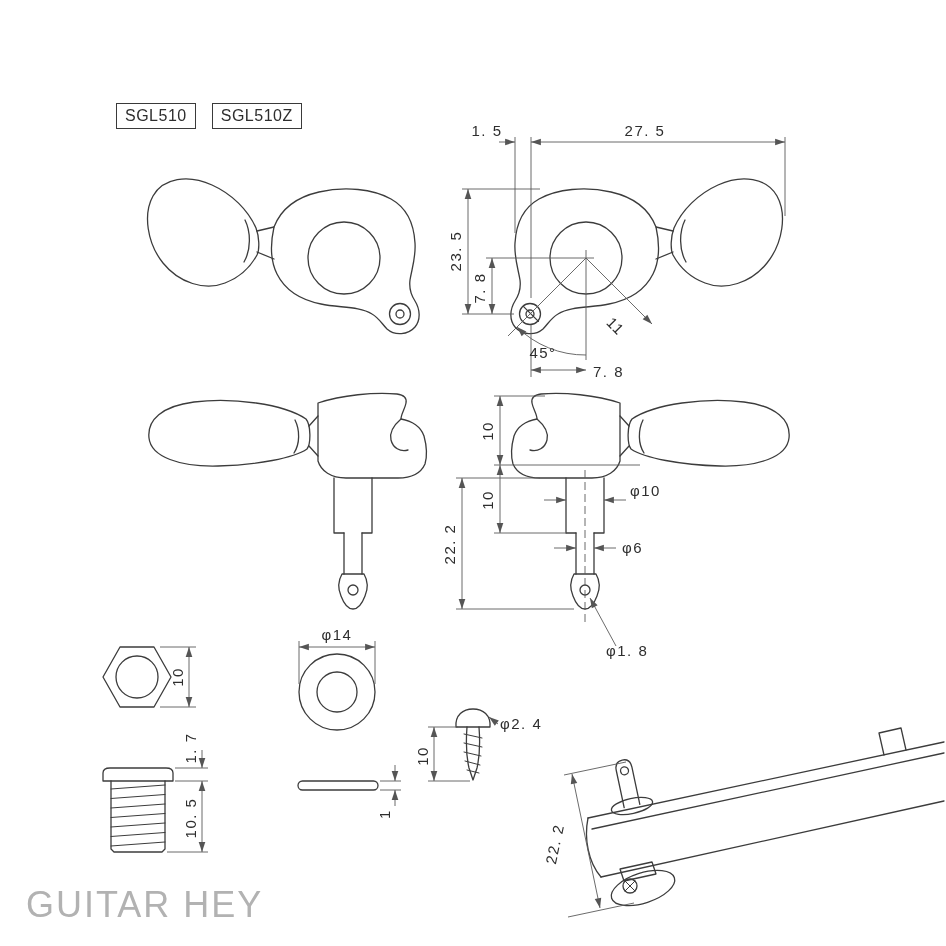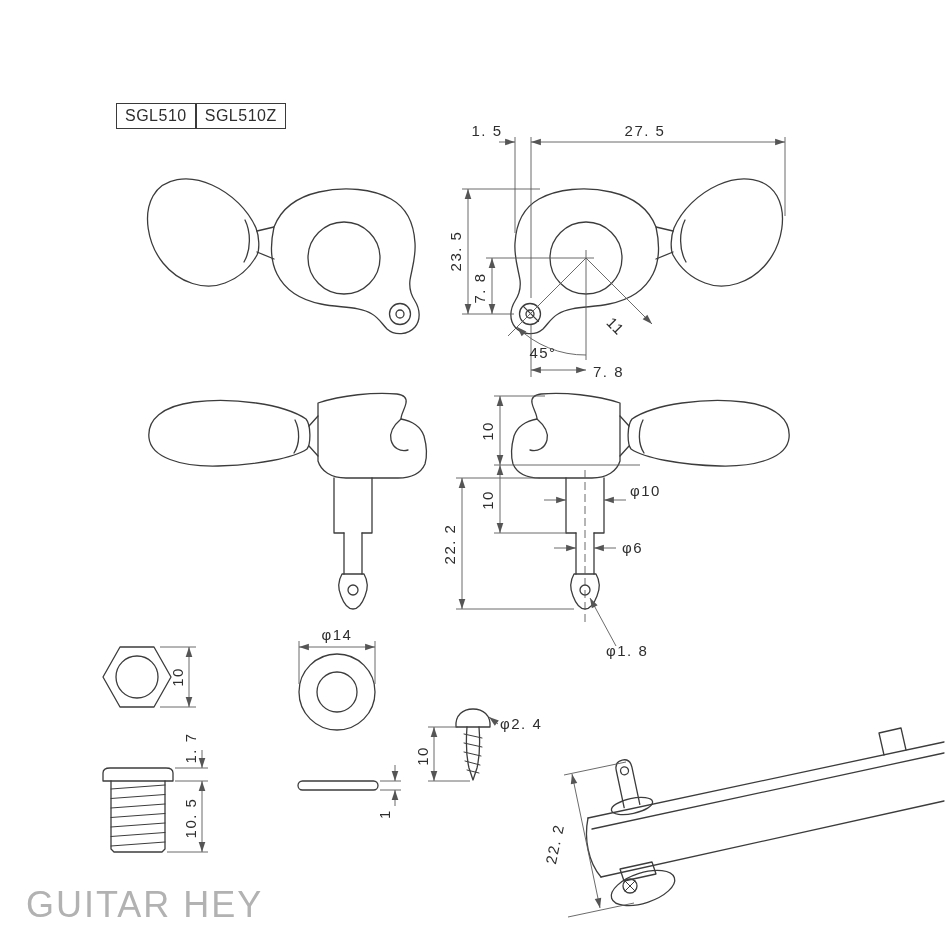--- a/index.html
+++ b/index.html
@@ -1,18 +1,18 @@
 <!DOCTYPE html>
 <html><head>
 <meta charset="utf-8">
 <style>
   html,body{margin:0;padding:0;background:#fff;}
   .canvas{position:relative;width:946px;height:946px;background:#ffffff;overflow:hidden;
           font-family:"Liberation Sans",sans-serif;}
-  .model-labels{position:absolute;left:116px;top:103px;display:flex;gap:0;}
+  .model-labels{position:absolute;left:116px;top:103px;display:flex;gap:16px;}
   .model-box{border:1.4px solid #3a3a3a;padding:2px 8px;font-size:16px;color:#2e2e2e;
              letter-spacing:0.5px;background:#fff;line-height:20px;}
   .drawing{position:absolute;left:0;top:0;}
   .ln{fill:none;stroke:#3c3c3c;stroke-width:1.3;stroke-linecap:round;stroke-linejoin:round;}
   .dm{fill:none;stroke:#5a5a5a;stroke-width:0.9;}
   .cl{fill:none;stroke:#5a5a5a;stroke-width:0.9;stroke-dasharray:8 4;}
   .dt{font-family:"Liberation Sans",sans-serif;font-size:15px;fill:#2e2e2e;letter-spacing:1.5px;}
   .watermark{position:absolute;left:26px;top:884px;font-size:36px;color:#b2b2b2;
              letter-spacing:2px;text-align:right;}
 </style>

